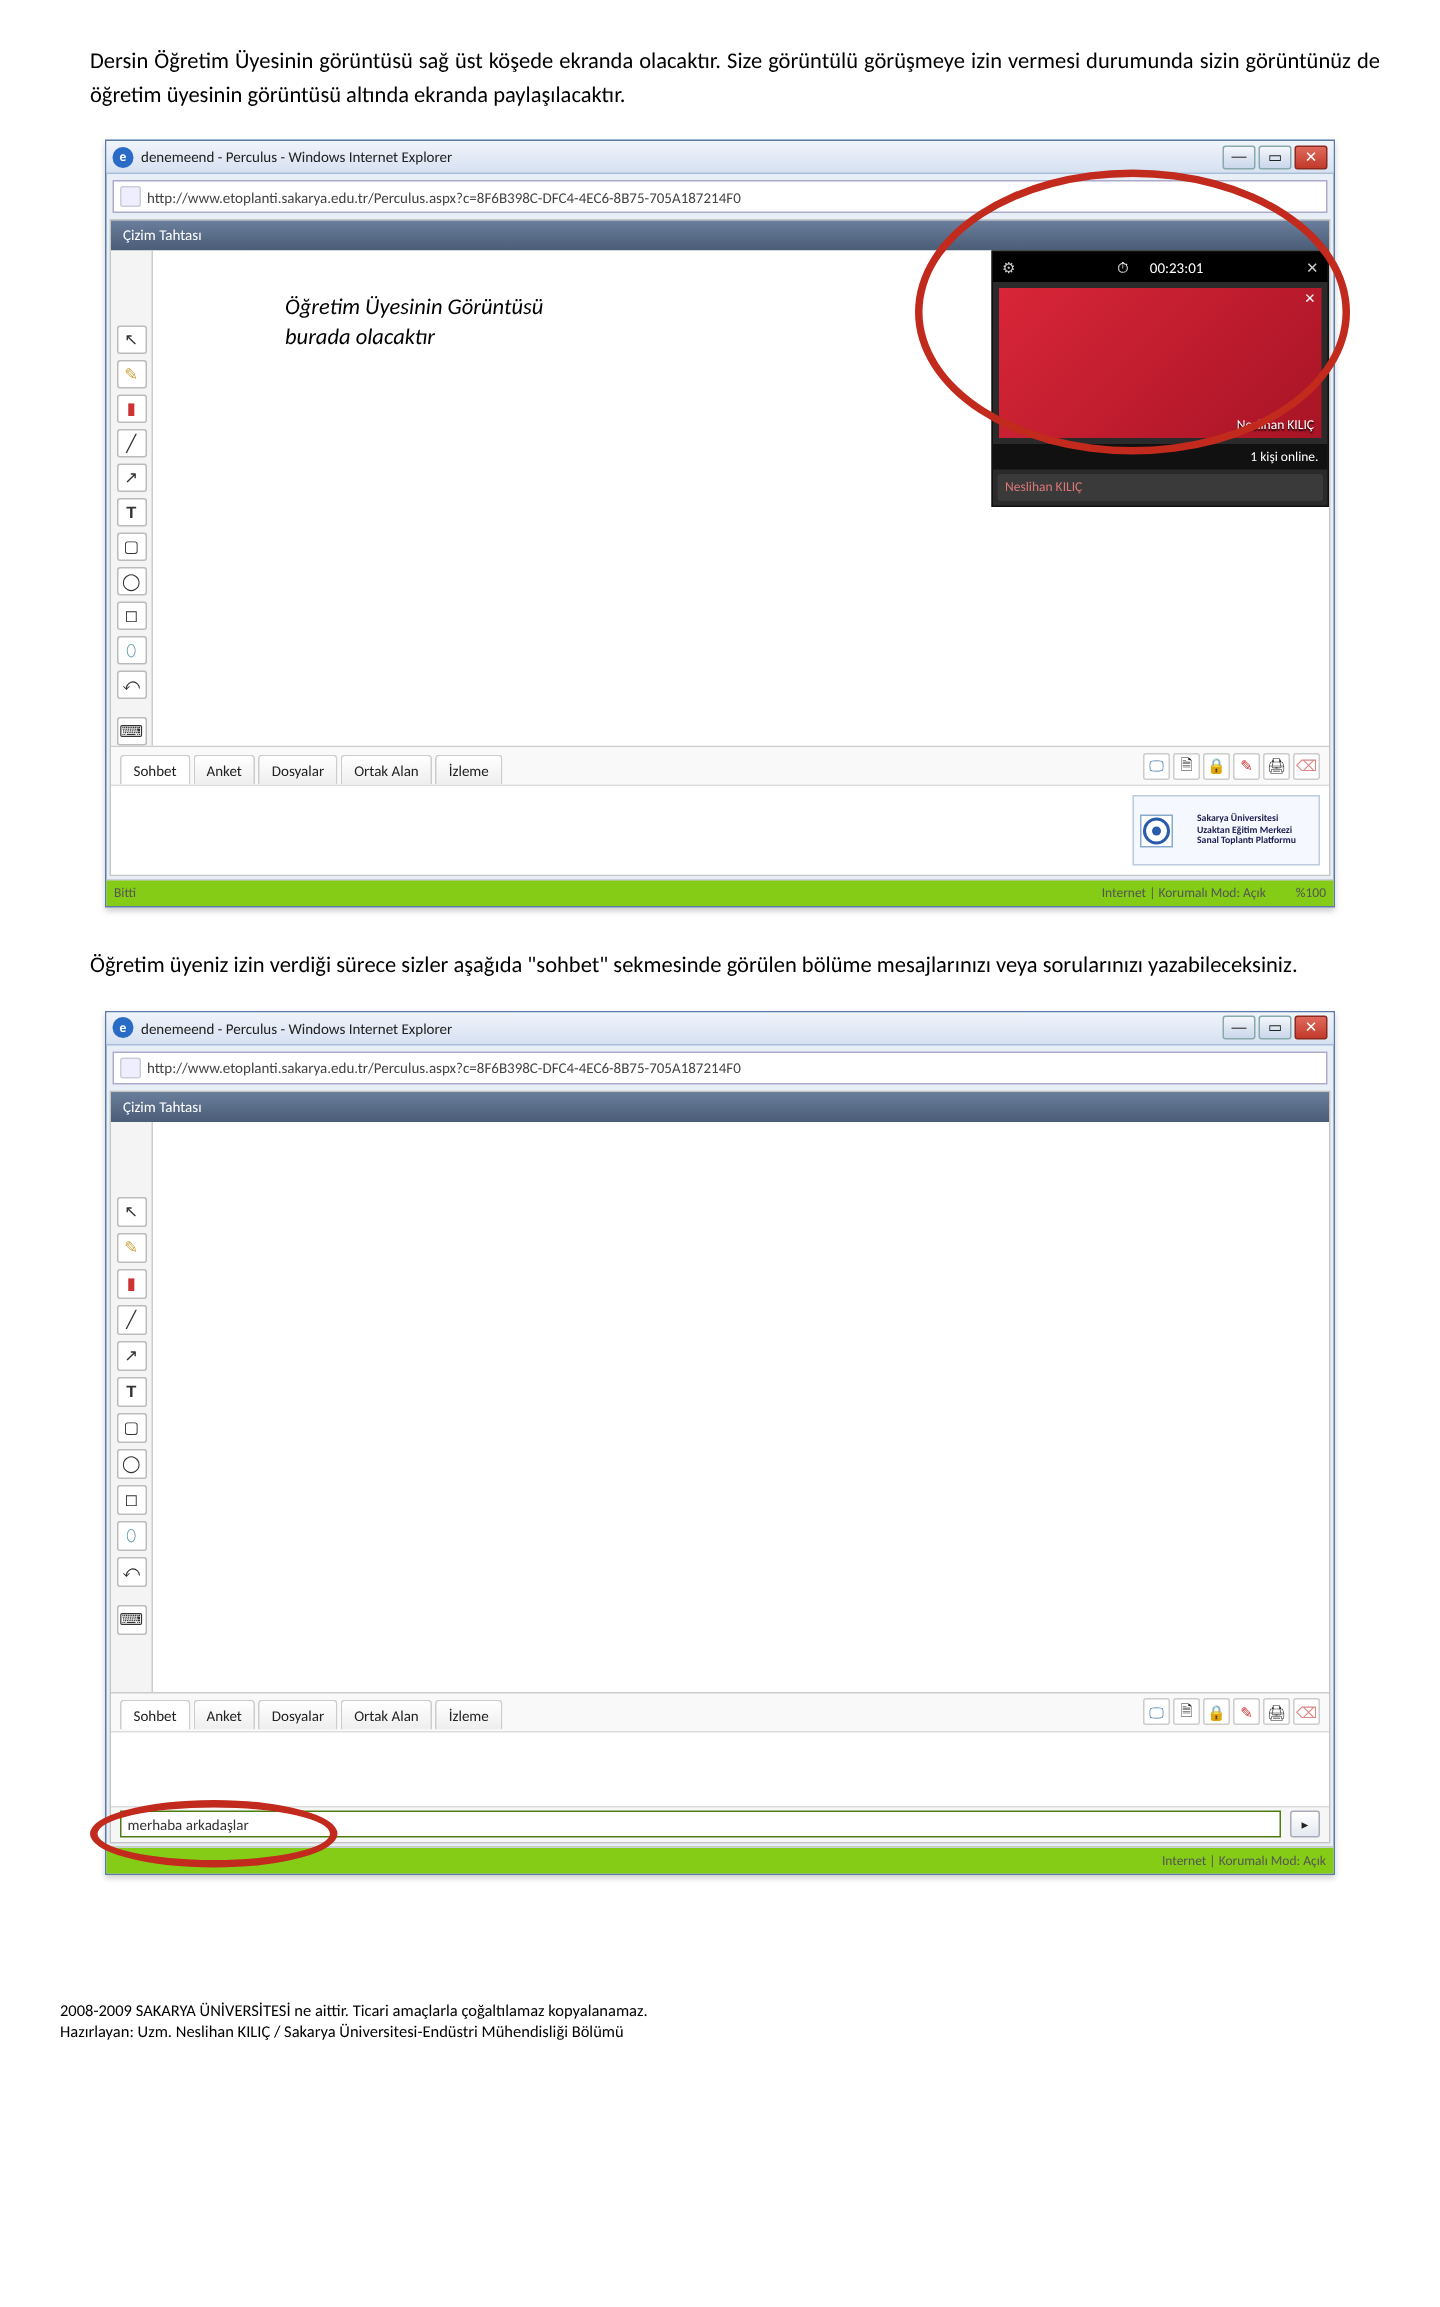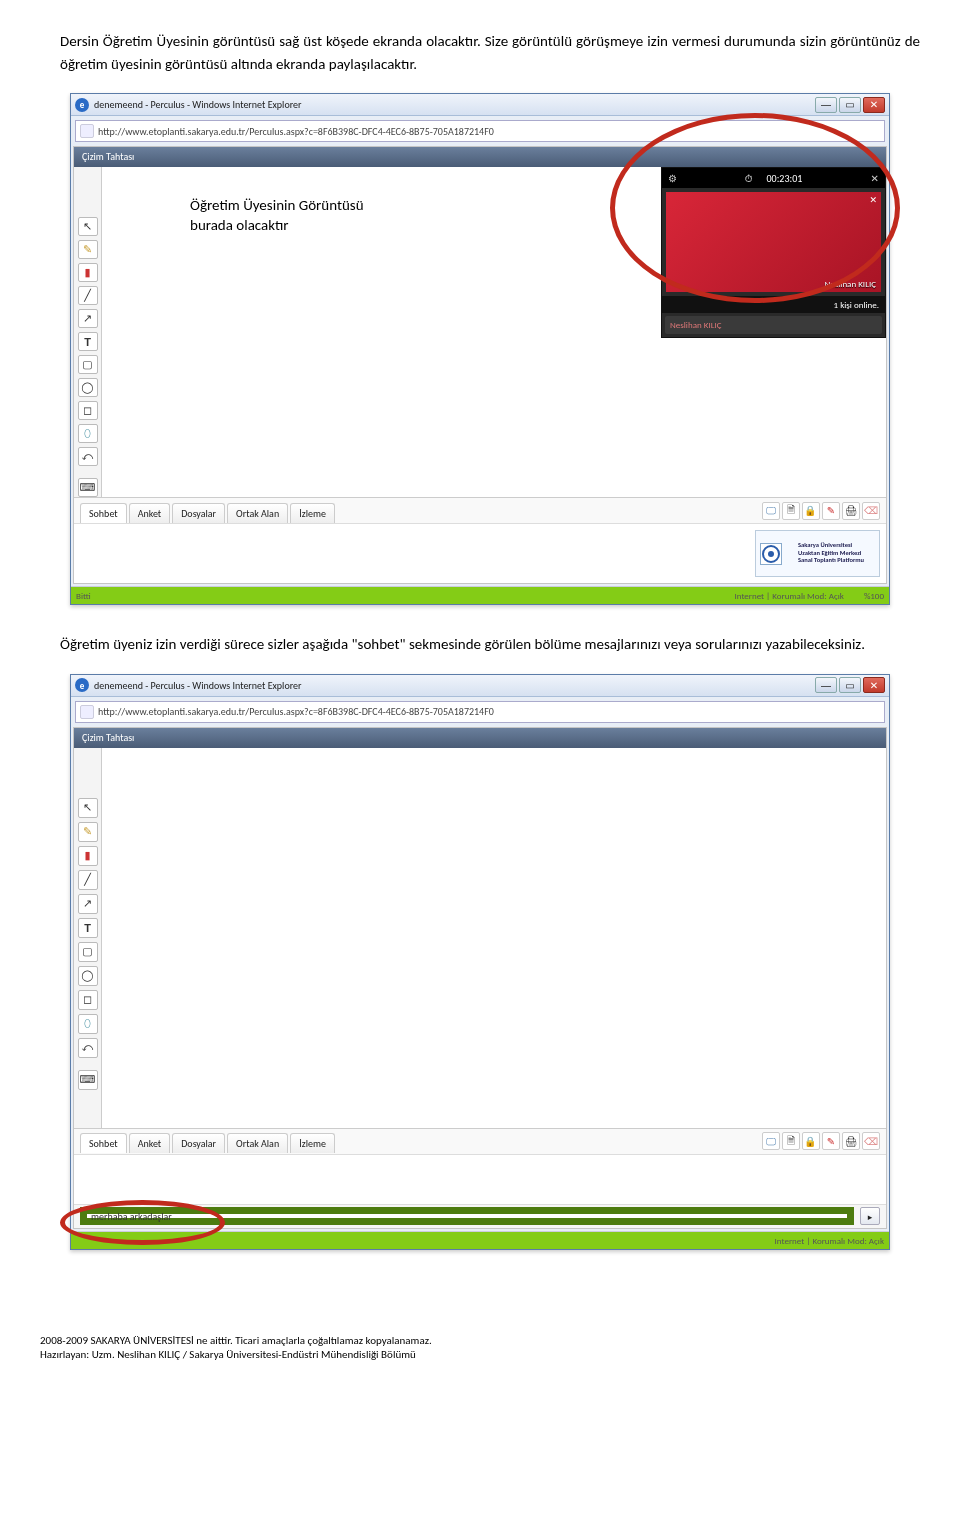--- a/index.html
+++ b/index.html
@@ -72,21 +72,21 @@
   .status-strip{height:18px;background:#84cc16;border-top:1px solid #ccd;display:flex;align-items:center;padding:0 5px;font-size:9px;color:#555;}
   .red-circle {
     position:absolute; border:5px solid #c12a1d; border-radius:50%; pointer-events:none;
   }
   .annotation-callout {
     position:absolute; font-size:15px; line-height:1.35; color:#000;
   }
   
   .main-row.tall { height:380px; }
   .chat-input-row { height:24px; display:flex; align-items:center; padding:0 6px; border-top:1px solid #ddd; background:#f6f6f6;}
-  .chat-field { flex:1; height:18px; border:7px solid #4d7c0f; background:#fff; padding:0 4px; font-size:10px; color:#333; display:flex; align-items:center; margin-right:6px;}
+  .chat-field { flex:1; height:18px; border:1px solid #4d7c0f; background:#fff; padding:0 4px; font-size:10px; color:#333; display:flex; align-items:center; margin-right:6px;}
   .send-btn{width:20px;height:18px;border:1px solid #aab;border-radius:2px;background:linear-gradient(#fff,#e4e8f0);display:flex;align-items:center;justify-content:center;font-size:9px;}
   .footer { text-align:left; font-size:11px; margin-top:84px; line-height:1.35;}
   svg.logo-circle{width:20px;height:20px;}
 </style>
 </head>
 <body>
 
 <p class="para">Dersin Öğretim Üyesinin görüntüsü sağ üst köşede ekranda olacaktır. Size görüntülü görüşmeye izin vermesi durumunda sizin görüntünüz de öğretim üyesinin görüntüsü altında ekranda paylaşılacaktır.</p>
 
 <div class="screenshot-wrap">
@@ -169,21 +169,21 @@
       </div>
     </div>
     <div class="status-strip">
       <span>Bitti</span>
       <span class="spacer"></span>
       <span>Internet | Korumalı Mod: Açık</span>
       <span style="margin-left:20px">%100</span>
     </div>
   </div>
 
-  <div class="annotation-callout" style="top:102px; left:120px;">
+  <div class="annotation-callout" style="top:102px; left:120px;font-style:italic;">
     <div>Öğretim Üyesinin Görüntüsü</div>
     <div>burada olacaktır</div>
   </div>
   <div class="red-circle" style="top:20px; left:540px; width:290px; height:190px;"></div>
 </div>
 
 <p class="para">Öğretim üyeniz izin verdiği sürece sizler aşağıda "sohbet" sekmesinde görülen bölüme mesajlarınızı veya sorularınızı yazabileceksiniz.</p>
 
 <div class="screenshot-wrap">
   <div class="browser">

